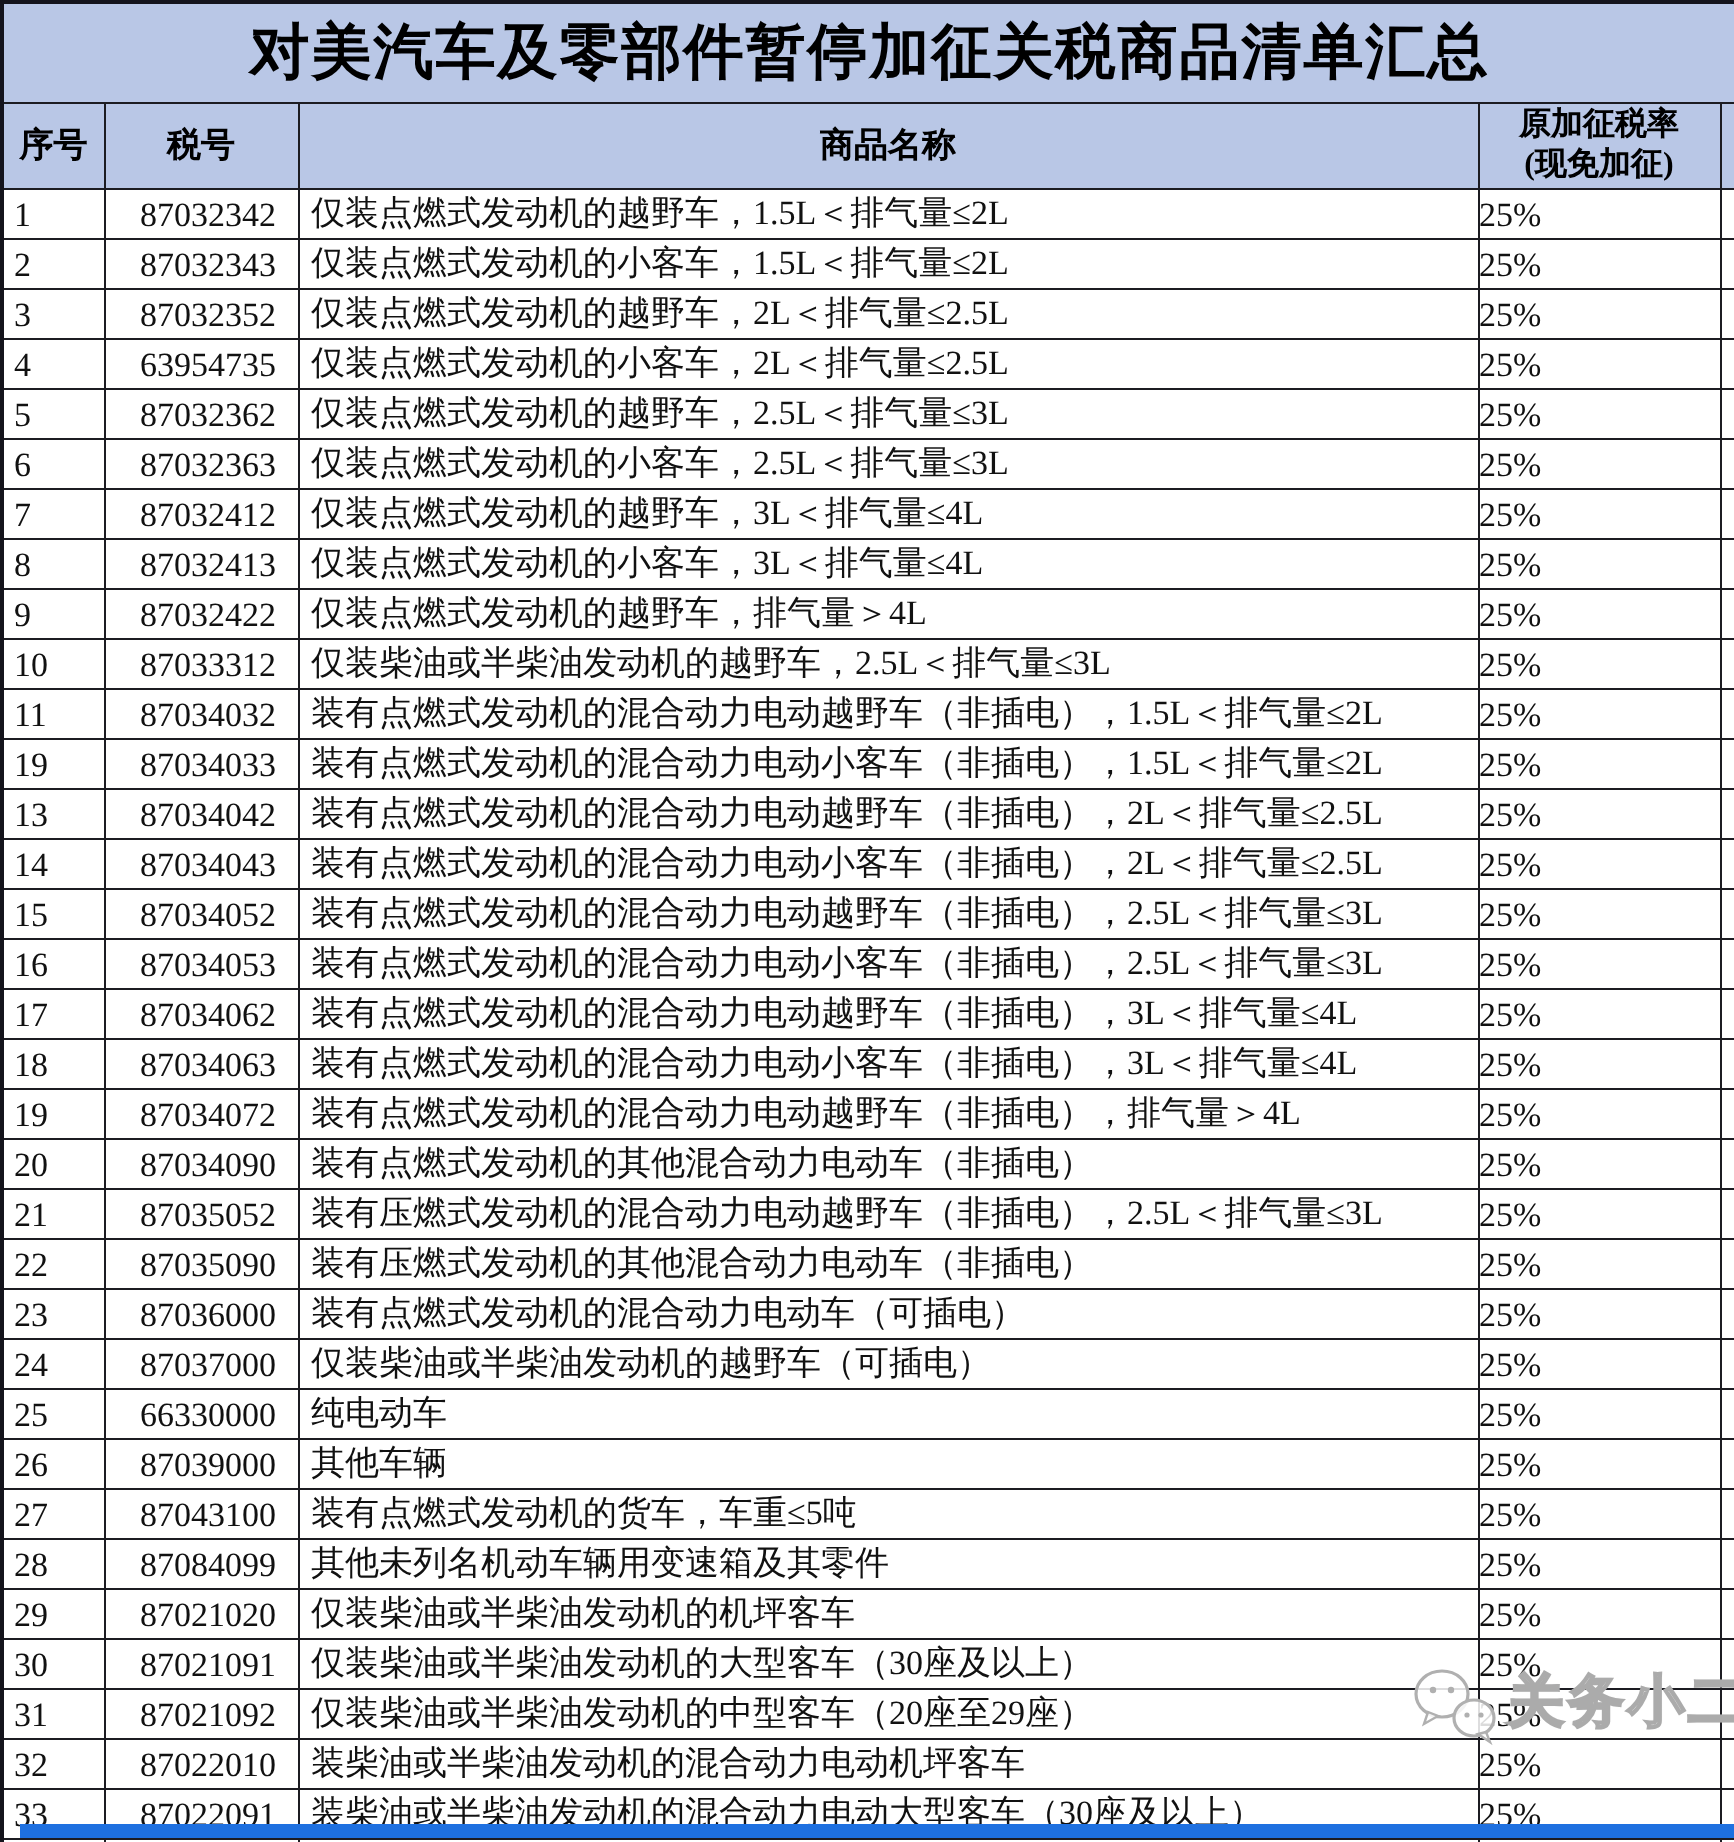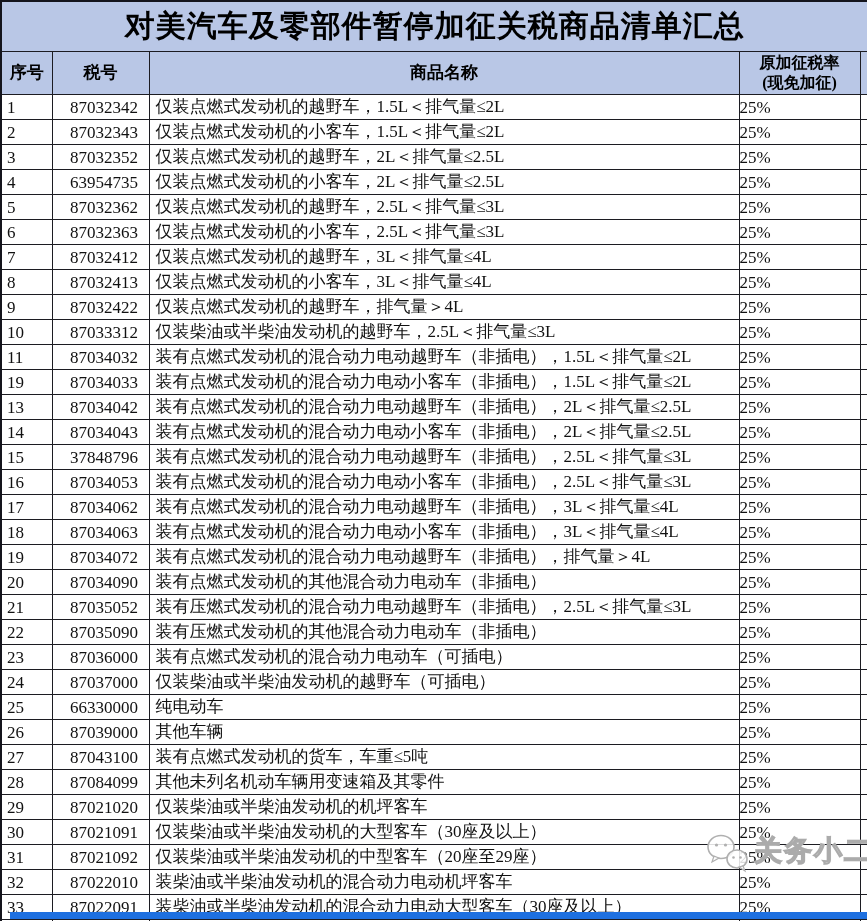--- a/index.html
+++ b/index.html
@@ -228,21 +228,21 @@
     <tr class="body-row">
       <td class="c-no">14</td>
       <td class="c-hs">87034043</td>
       <td class="c-name">装有点燃式发动机的混合动力电动小客车（非插电），2L＜排气量≤2.5L</td>
       <td class="c-rate">25%</td>
       <td class="sliver"></td>
     </tr>
 
     <tr class="body-row">
       <td class="c-no">15</td>
-      <td class="c-hs">37848796</td>
+      <td class="c-hs">87034052</td>
       <td class="c-name">装有点燃式发动机的混合动力电动越野车（非插电），2.5L＜排气量≤3L</td>
       <td class="c-rate">25%</td>
       <td class="sliver"></td>
     </tr>
 
     <tr class="body-row">
       <td class="c-no">16</td>
       <td class="c-hs">87034053</td>
       <td class="c-name">装有点燃式发动机的混合动力电动小客车（非插电），2.5L＜排气量≤3L</td>
       <td class="c-rate">25%</td>

